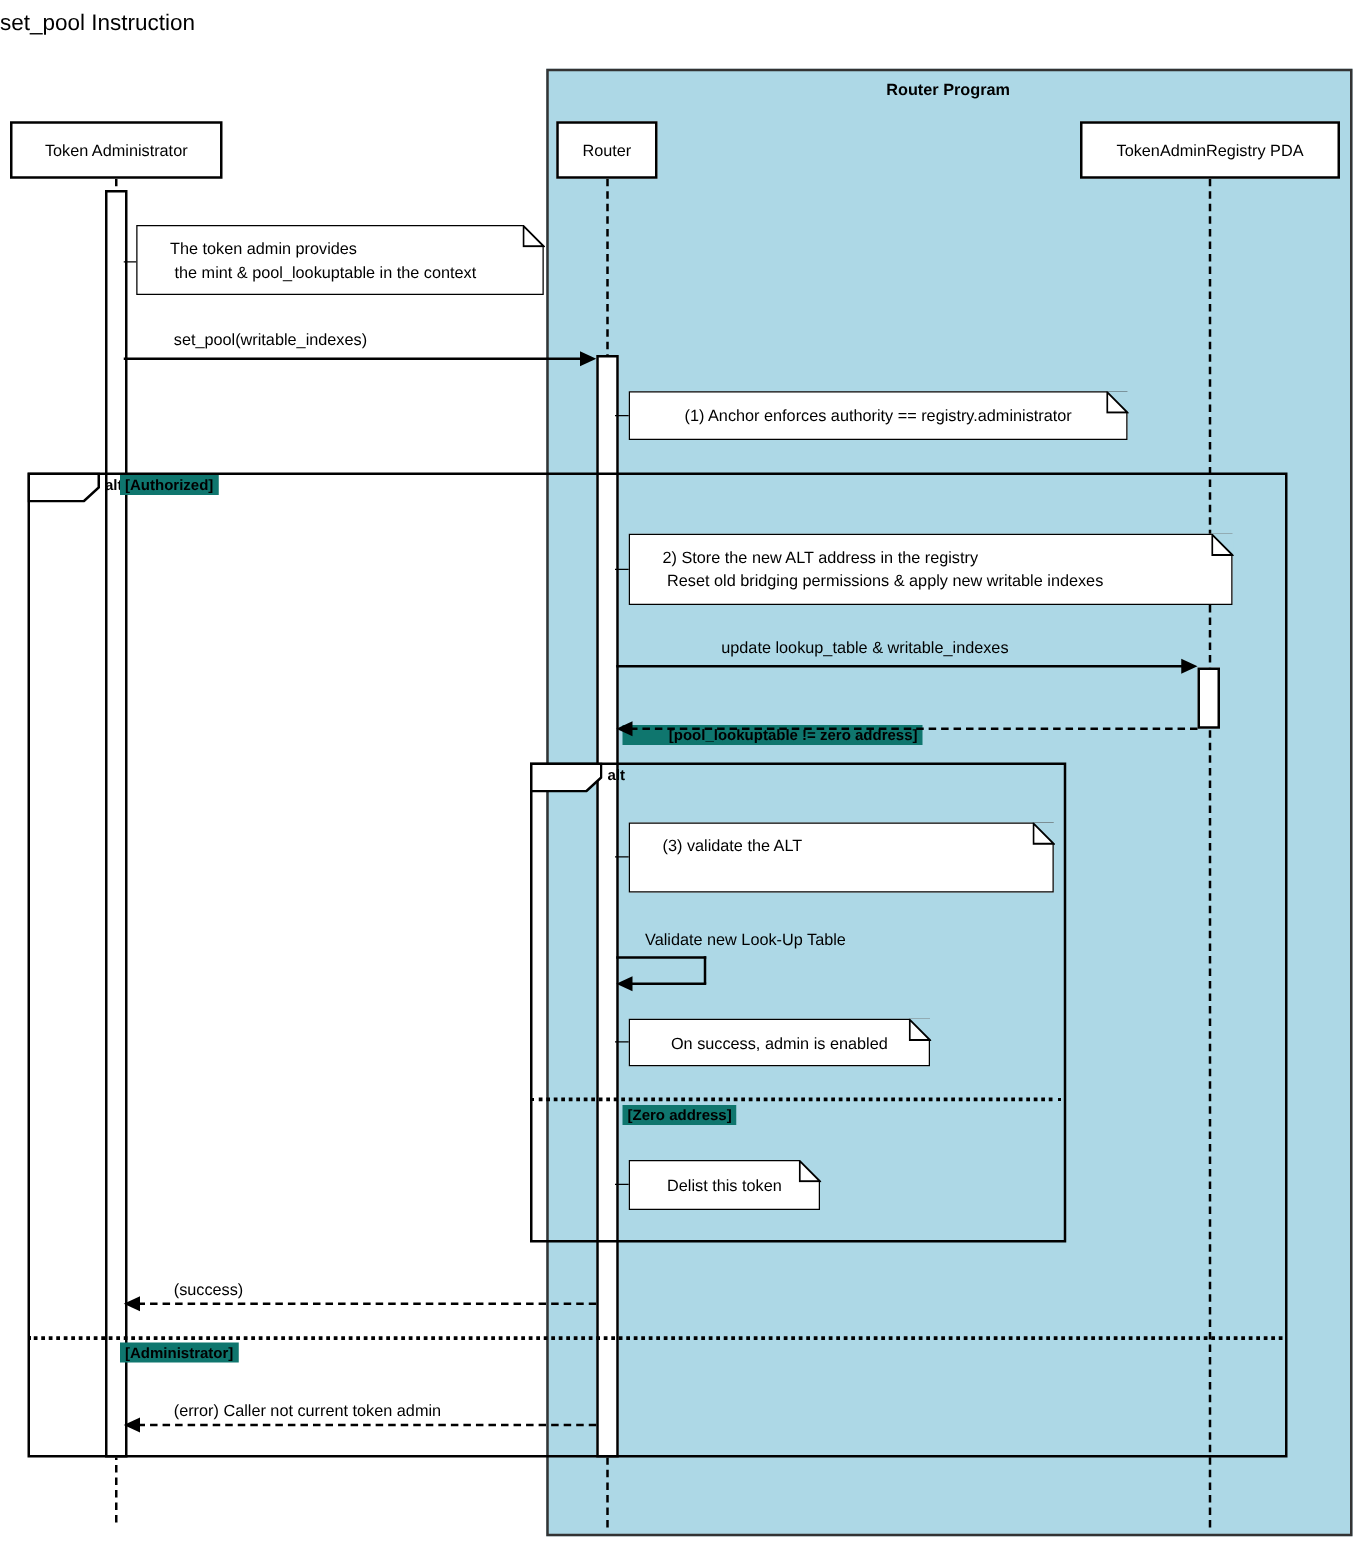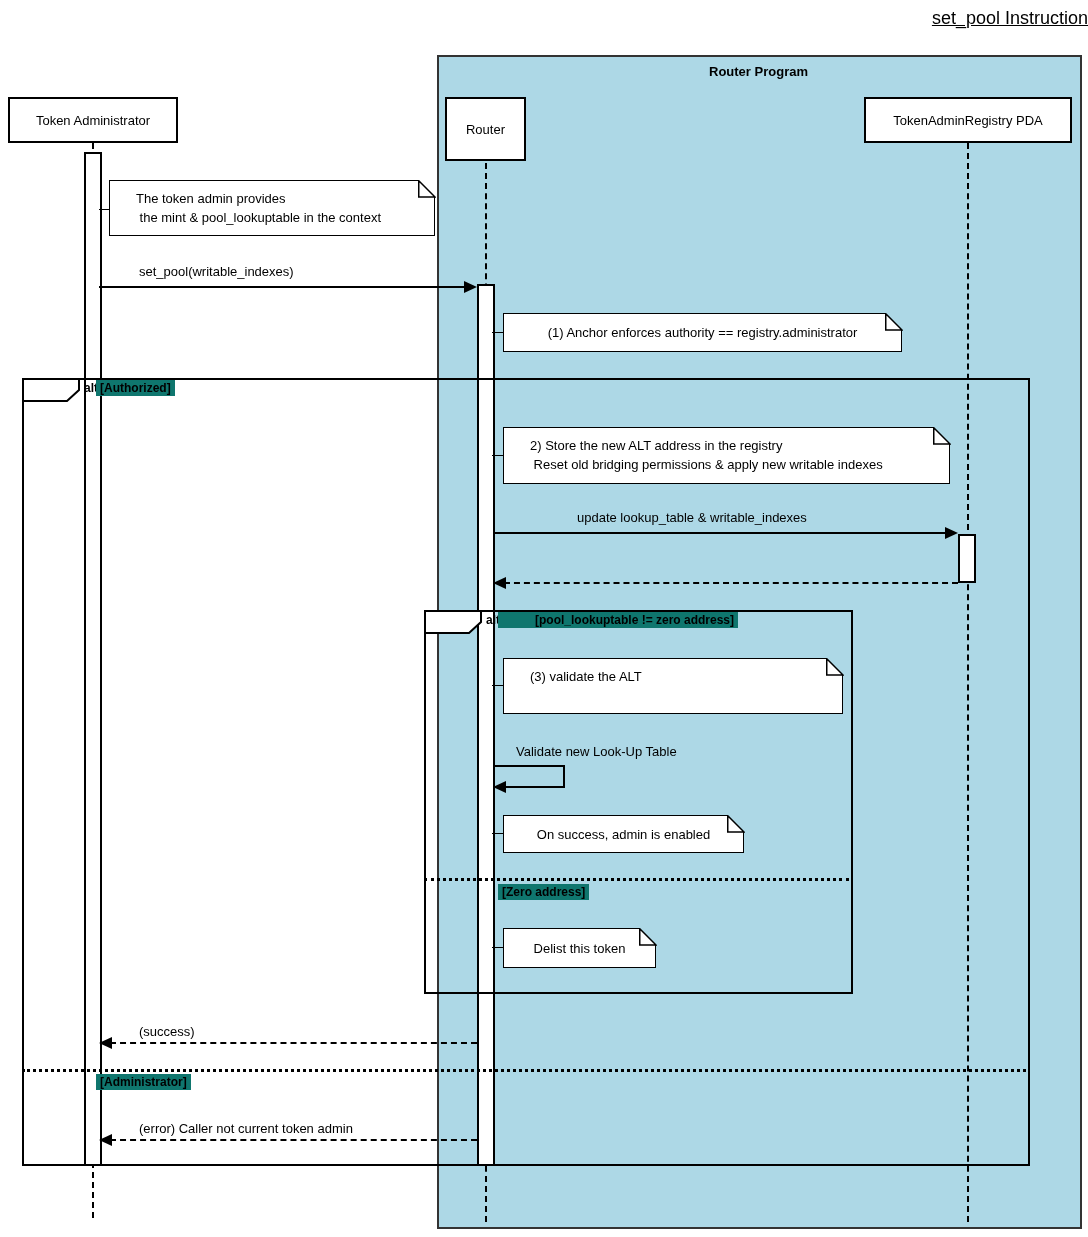--- a/index.html
+++ b/index.html
@@ -1,20 +1,20 @@
 <!DOCTYPE html>
 <html><head>
 <meta charset="utf-8">
 <style>
   html,body{margin:0;padding:0;background:#fff;}
   .canvas{
     position:relative;width:1088px;height:1237px;background:#ffffff;
     font-family:"Liberation Sans","DejaVu Sans",sans-serif;color:#000;overflow:hidden;
   }
-  .title{position:absolute;left:0;top:8px;width:1088px;text-align:right;font-size:18px;text-decoration:underline;}
+  .title{position:absolute;left:0;top:8px;width:1088px;text-align:left;font-size:18px;}
   .program-frame{position:absolute;left:437px;top:55px;width:641px;height:1170px;
     background:#ADD8E6;border:2px solid #333;}
   .program-label{position:absolute;left:437px;top:64px;width:643px;text-align:center;
     font-weight:bold;font-size:13px;}
   .lifeline{position:absolute;width:0;border-left:2px dashed #000;}
   .activation{position:absolute;width:14px;background:#fff;border:2px solid #000;}
   .frame{position:absolute;border:2px solid #000;}
   .pent{position:absolute;width:58px;height:24px;}
   .pent svg{position:absolute;left:0;top:0;}
   .pent-shape{fill:#fff;stroke:#000;stroke-width:2;}
@@ -74,21 +74,21 @@
   <div class="divider" style="left:22px;top:1069px;width:1004px;"></div>
   <div class="cond" style="left:96px;top:1074px;">[Administrator]</div>
 
   <div class="frame" style="left:424px;top:610px;width:425px;height:380px;"></div>
   <div class="pent" style="left:424px;top:610px;">
     <svg width="58" height="24" viewBox="0 0 58 24">
       <path class="pent-shape" d="M1,1 H57 V12 L45,23 H1 Z"></path>
     </svg>
     <span class="pent-text">alt</span>
   </div>
-  <div class="cond" style="left:498px;top:612px;padding-left:37px;">[pool_lookuptable != zero address]</div>
+  <div class="cond" style="left:498px;top:580px;padding-left:37px;">[pool_lookuptable != zero address]</div>
   <div class="divider" style="left:424px;top:878px;width:425px;"></div>
   <div class="cond" style="left:498px;top:884px;">[Zero address]</div>
 
   <div class="connector" style="left:99px;top:209px;width:11px;"></div>
   <div class="connector" style="left:492px;top:332px;width:12px;"></div>
   <div class="connector" style="left:492px;top:455px;width:12px;"></div>
   <div class="connector" style="left:492px;top:685px;width:12px;"></div>
   <div class="connector" style="left:492px;top:833px;width:12px;"></div>
   <div class="connector" style="left:492px;top:947px;width:12px;"></div>
 
@@ -106,21 +106,21 @@
   <div class="note on-blue" style="left:503px;top:313px;width:399px;height:39px;">
     <svg class="fold" width="18" height="18" viewBox="0 0 18 18">
       <polygon class="fold-erase" points="0,0 18,0 18,18"></polygon>
       <polygon class="fold-flap" points="0.75,0.75 0.75,17 17,17"></polygon>
     </svg>
     <div class="note-text single">
       <span>(1) Anchor enforces authority == registry.administrator</span>
     </div>
   </div>
 
-  <div class="note on-blue" style="left:503px;top:427px;width:447px;height:57px;">
+  <div class="note on-blue" style="left:503px;top:427px;width:483px;height:57px;">
     <svg class="fold" width="18" height="18" viewBox="0 0 18 18">
       <polygon class="fold-erase" points="0,0 18,0 18,18"></polygon>
       <polygon class="fold-flap" points="0.75,0.75 0.75,17 17,17"></polygon>
     </svg>
     <div class="note-text multi">
       <span>2) Store the new ALT address in the registry</span>
       <span> Reset old bridging permissions &amp; apply new writable indexes</span>
     </div>
   </div>
 
@@ -175,20 +175,20 @@
   <div class="msg-line dashed" style="left:110px;top:1042px;width:367px;"></div>
   <div class="arrow-l" style="left:99px;top:1037px;"></div>
 
   <div class="msg-label" style="left:139px;top:1121px;width:300px;">(error) Caller not current token admin</div>
   <div class="msg-line dashed" style="left:110px;top:1139px;width:367px;"></div>
   <div class="arrow-l" style="left:99px;top:1134px;"></div>
 
   <div class="pbox" style="left:8px;top:97px;width:170px;height:46px;">
     <span>Token Administrator</span>
   </div>
-  <div class="pbox" style="left:445px;top:97px;width:81px;height:64px;">
+  <div class="pbox" style="left:445px;top:97px;width:81px;height:46px;">
     <span>Router</span>
   </div>
   <div class="pbox" style="left:864px;top:97px;width:208px;height:46px;">
     <span>TokenAdminRegistry PDA</span>
   </div>
 
 </div>
 
 </body></html>

